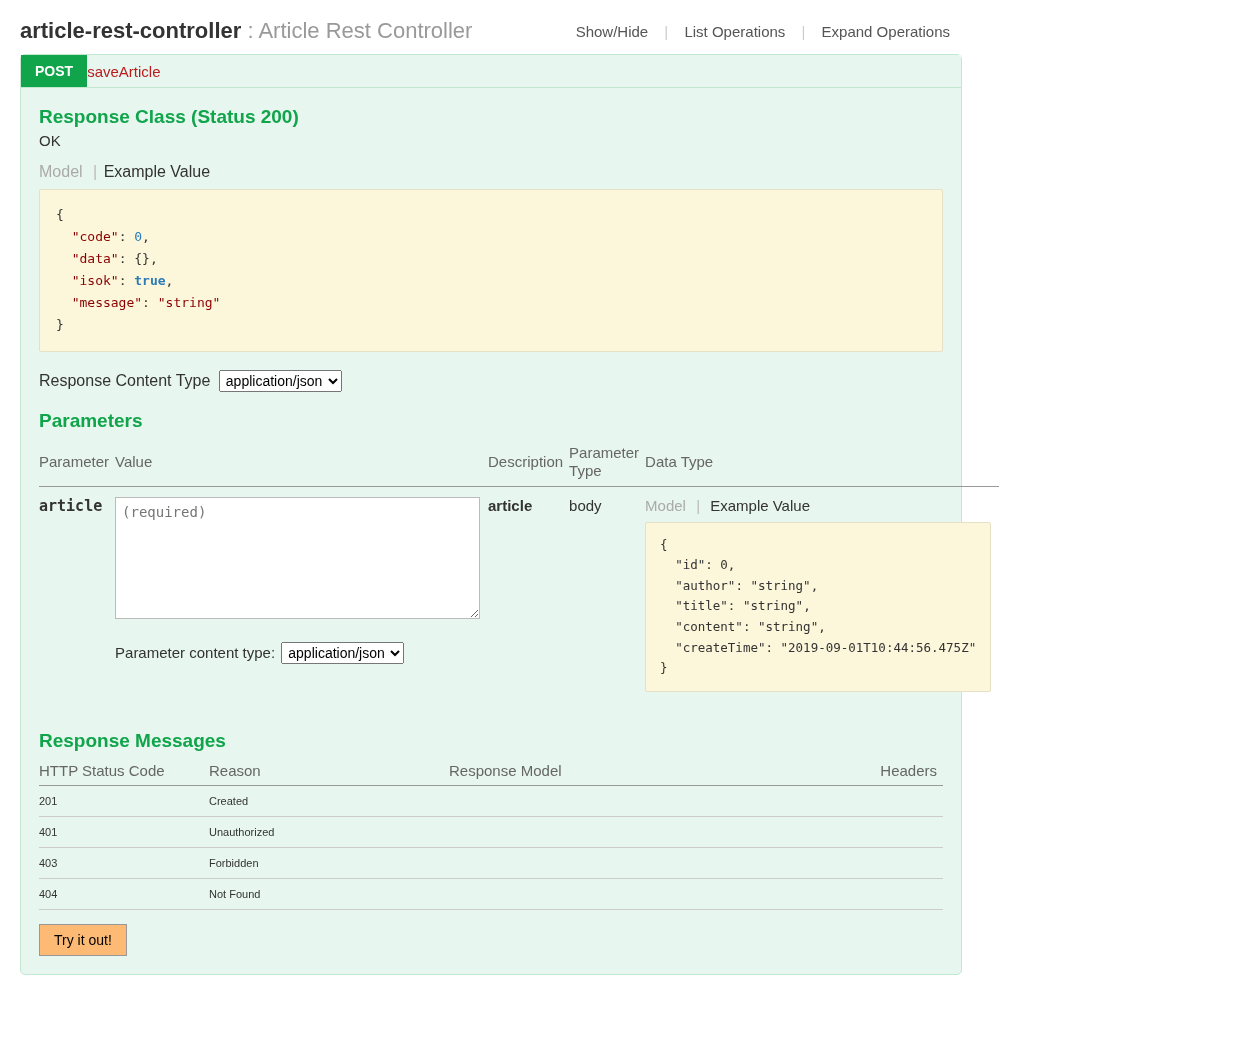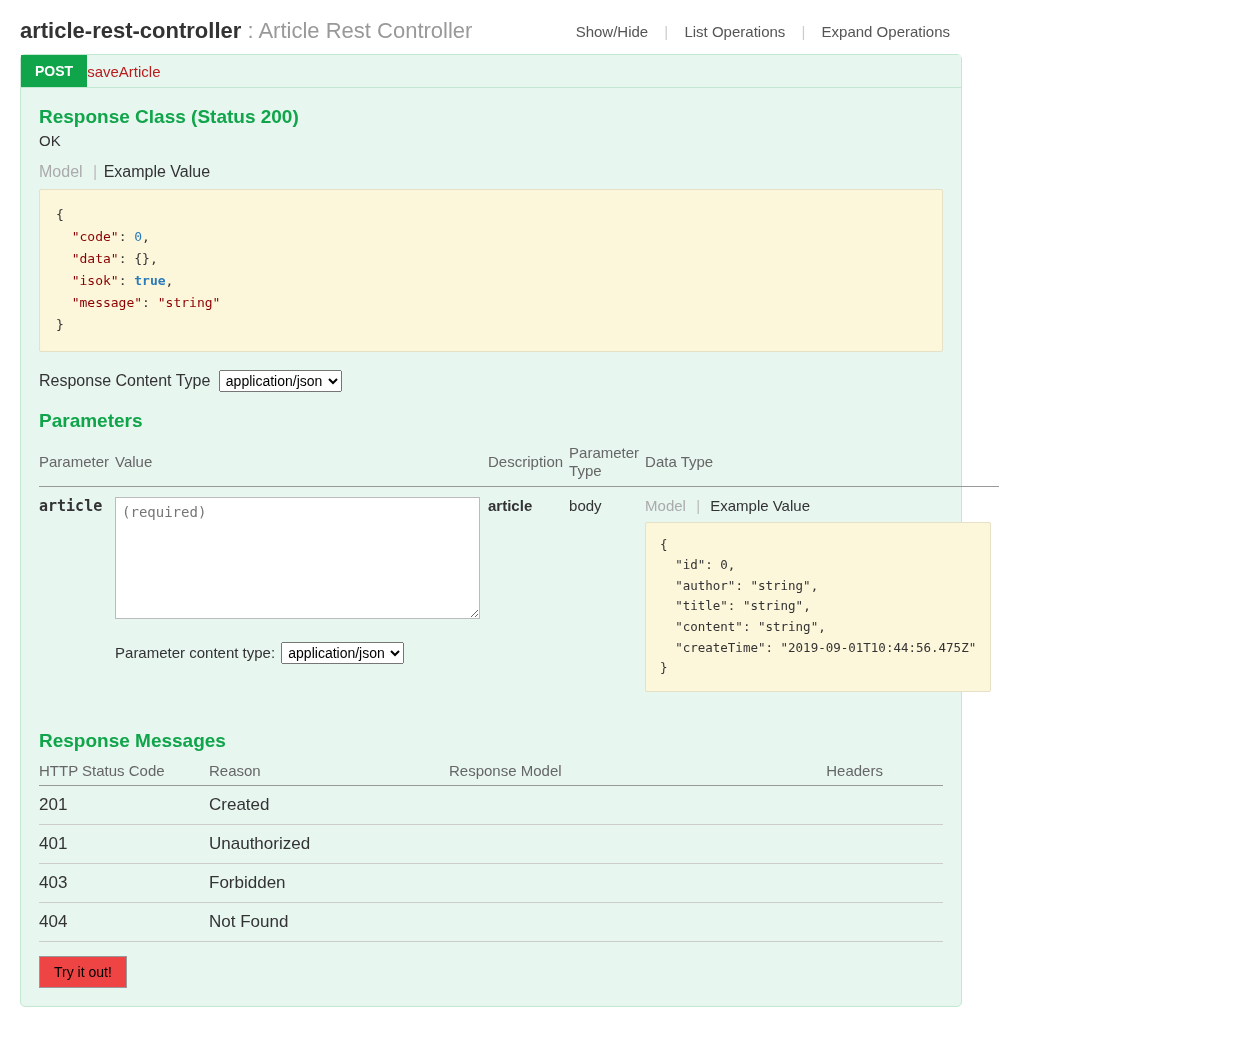--- a/index.html
+++ b/index.html
@@ -203,29 +203,29 @@
     text-align: left;
     font-weight: normal;
     color: #666;
     font-size: 15px;
     padding: 6px 6px 6px 0;
     border-bottom: 1px solid #999;
   }
   .msg-table tbody td {
     padding: 9px 6px 9px 0;
     border-bottom: 1px solid #ccc;
-    font-size: 17px;
+    font-size: 11px;
   }
   .msg-table .code-col { width: 170px; }
   .msg-table .reason-col { width: 240px; }
   .try-btn {
     margin-top: 14px;
     padding: 7px 14px;
     font-size: 14px;
-    background: #ef4444;
+    background: #fdba74;
     border: 1px solid #999;
     cursor: pointer;
   }
 </style>
 </head>
 <body>
 
 <div class="container">
 
   <div class="header">
@@ -315,21 +315,21 @@
       </table>
 
       <h3 class="section-title mt">Response Messages</h3>
 
       <table class="msg-table">
         <thead>
           <tr>
             <th class="code-col">HTTP Status Code</th>
             <th class="reason-col">Reason</th>
             <th>Response Model</th>
-            <th style="text-align:center;">Headers</th>
+            <th style="text-align:right;">Headers</th>
           </tr>
         </thead>
         <tbody id="msg-rows">
             <tr>
               <td>201</td>
               <td>Created</td>
               <td></td>
               <td></td>
             </tr>
             <tr>

